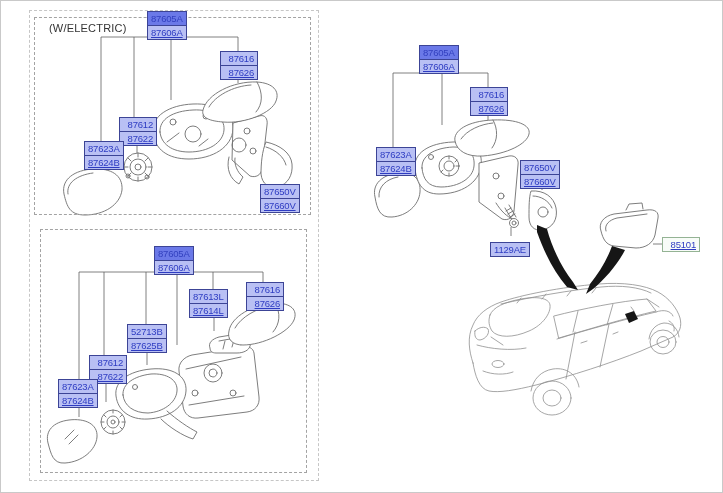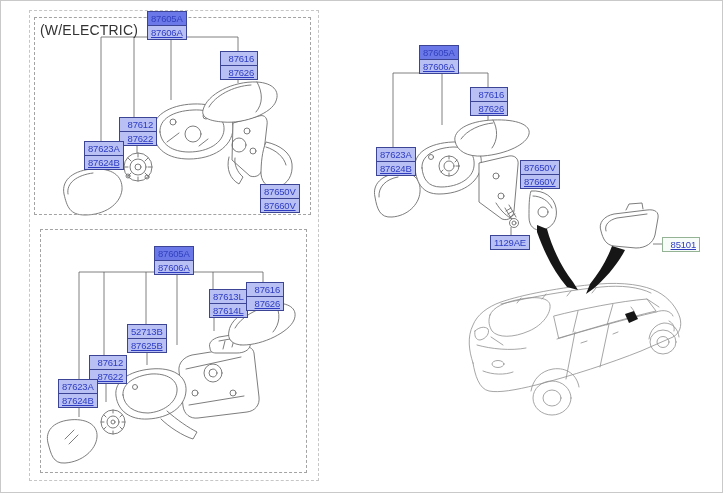--- a/index.html
+++ b/index.html
@@ -13,22 +13,22 @@
     position:relative; width:723px; height:493px; background:#ffffff;
     border:1px solid #c9c9c9; box-sizing:border-box; overflow:hidden;
     font-family:"Liberation Sans", sans-serif;
   }
   .art{position:absolute;left:0;top:0;width:723px;height:493px;}
   .dashed{position:absolute; box-sizing:border-box;}
   .outer-box{left:28px;top:9px;width:290px;height:471px;border:1px dashed #c6c6c6;}
   .box1{left:33px;top:16px;width:277px;height:198px;border:1px dashed #a3a3a3;}
   .box2{left:39px;top:228px;width:267px;height:244px;border:1px dashed #a3a3a3;}
   .sec-title{
-    position:absolute; font-size:14px; color:#333; letter-spacing:.2px;
-    white-space:nowrap; z-index:4;
+    position:absolute; font-size:11px; color:#333; letter-spacing:.2px;
+    white-space:nowrap; z-index:4;margin-left:9px;
   }
   .plabel{position:absolute; z-index:6;}
   .pl{
     display:block; min-width:30px; height:11px; line-height:11px; padding:1px 3px;
     background:var(--label-bg); border:1px solid var(--label-border);
     color:var(--label-text); font-size:9.5px; text-align:right;
     letter-spacing:-0.2px; white-space:nowrap;
   }
   .pl + .pl{margin-top:-1px;text-decoration:underline;}
   .pl.hl{background:var(--label-hl-bg); color:var(--label-hl-text);}
@@ -223,21 +223,21 @@
   </div>
   <div class="plabel" style="left:259px;top:183px">
     <div class="pl">87650V</div>
     <div class="pl">87660V</div>
   </div>
 
   <div class="plabel" style="left:153px;top:245px">
     <div class="pl hl">87605A</div>
     <div class="pl">87606A</div>
   </div>
-  <div class="plabel" style="left:208px;top:288px">
+  <div class="plabel" style="left:188px;top:288px">
     <div class="pl">87613L</div>
     <div class="pl">87614L</div>
   </div>
   <div class="plabel" style="left:245px;top:281px">
     <div class="pl">87616</div>
     <div class="pl">87626</div>
   </div>
   <div class="plabel" style="left:126px;top:323px">
     <div class="pl">52713B</div>
     <div class="pl">87625B</div>
@@ -260,20 +260,20 @@
     <div class="pl">87626</div>
   </div>
   <div class="plabel" style="left:375px;top:146px">
     <div class="pl">87623A</div>
     <div class="pl">87624B</div>
   </div>
   <div class="plabel" style="left:519px;top:159px">
     <div class="pl">87650V</div>
     <div class="pl">87660V</div>
   </div>
-  <div class="plabel" style="left:489px;top:234px">
+  <div class="plabel" style="left:489px;top:241px">
     <div class="pl">1129AE</div>
   </div>
   <div class="plabel" style="left:661px;top:236px">
     <div class="pl ref">85101</div>
   </div>
 
 </div>
 
 </body></html>

